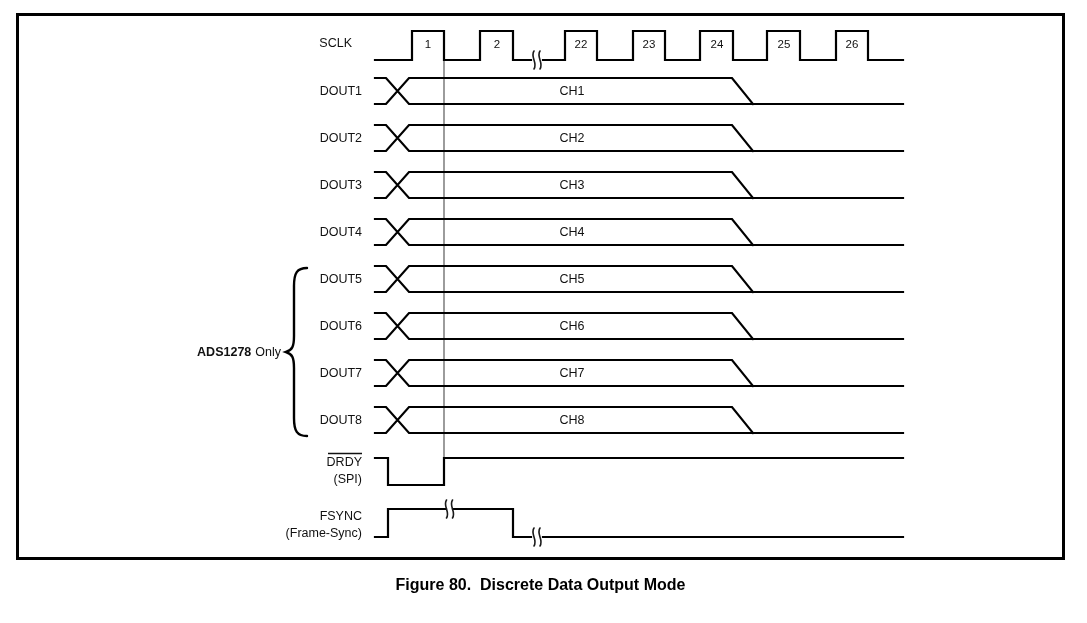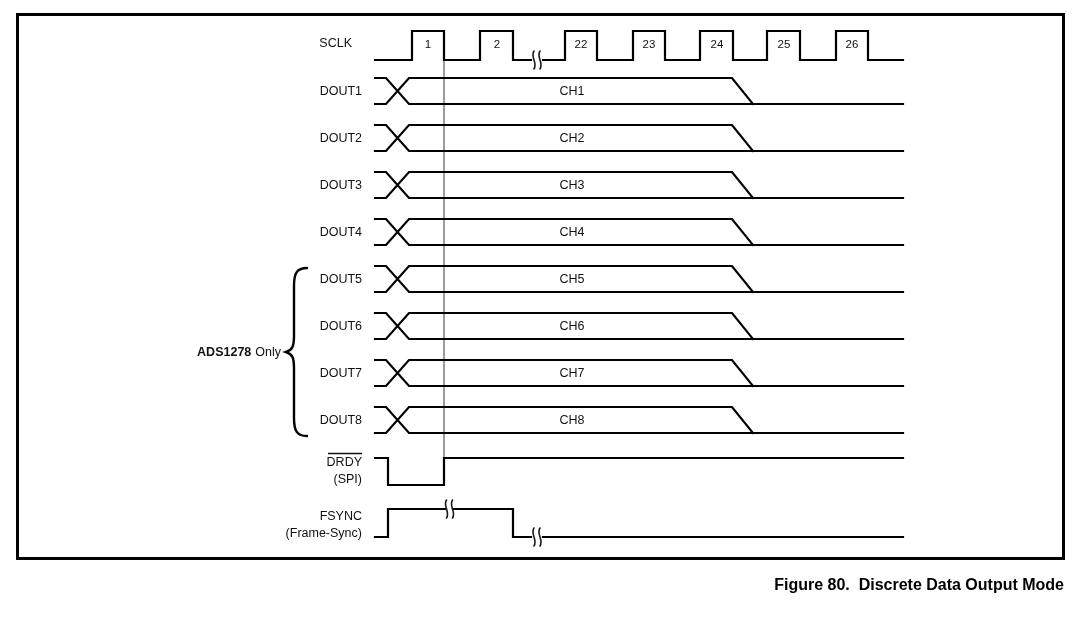--- a/index.html
+++ b/index.html
@@ -18,21 +18,21 @@
   .brace  { fill:none; stroke:#000000; stroke-width:2.4; stroke-linecap:round; }
   .overline { stroke:#111111; stroke-width:1.3; }
   .siglabel { font-size:12.5px; fill:#111111; }
   .sublabel { font-size:12.5px; fill:#111111; }
   .chlabel  { font-size:12.5px; fill:#111111; }
   .pulsenum { font-size:11.5px; fill:#111111; }
   .grouplabel { font-size:12.5px; fill:#111111; }
   .grouplabel .b { font-weight:bold; }
   .caption {
     position:absolute; left:17px; top:576px; width:1047px;
-    text-align:right; font-weight:bold; font-size:16px; color:#000000;
+    text-align:center; font-weight:bold; font-size:16px; color:#000000;
     white-space:pre;
   }
 </style>
 </head>
 <body>
 
 <div class="page">
 
   <svg width="1087" height="570" viewBox="0 0 1087 570">
 

